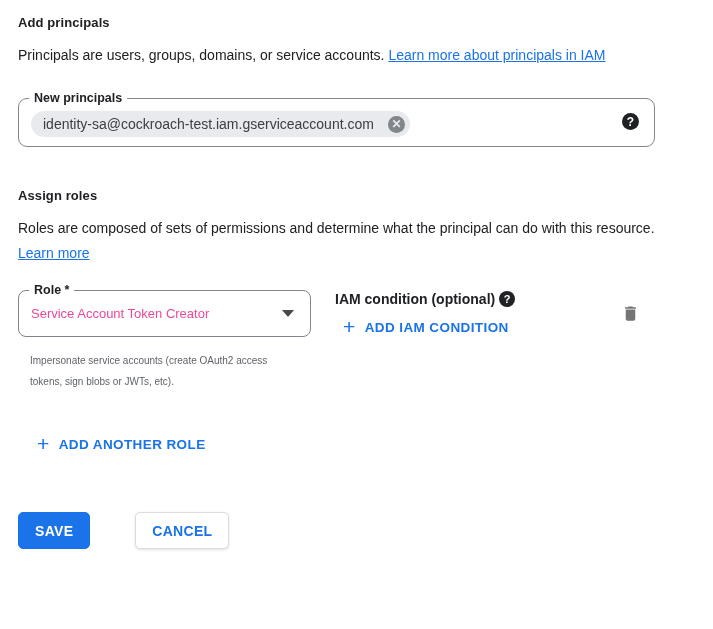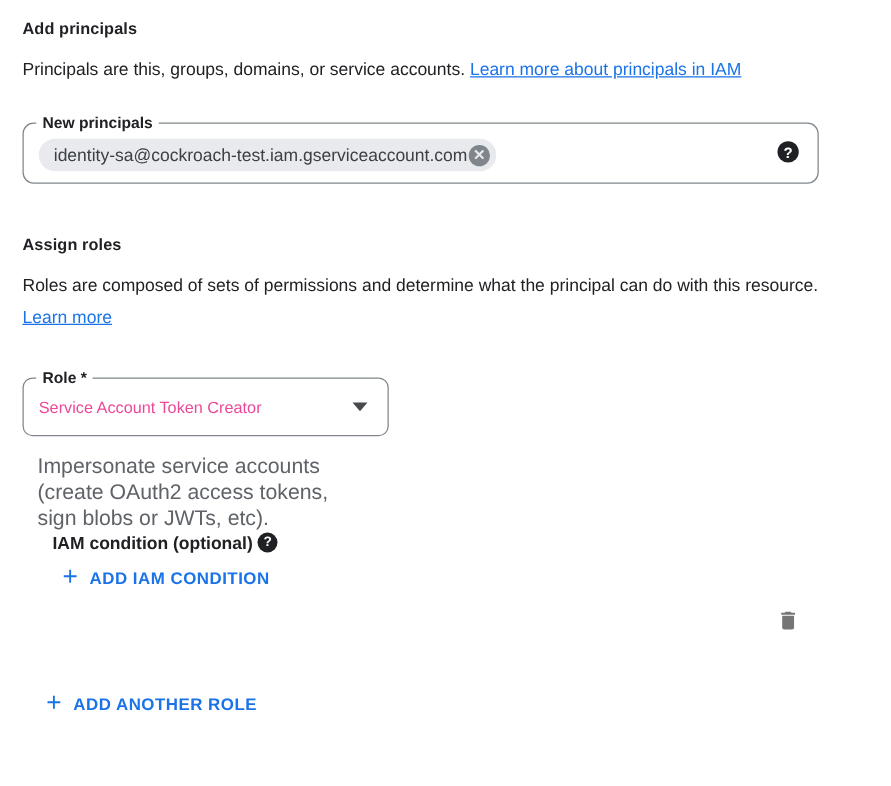--- a/index.html
+++ b/index.html
@@ -49,21 +49,21 @@
     color: #202124;
     line-height: 16px;
     white-space: nowrap;
   }
   .chip {
     position: absolute;
     top: 12px;
     left: 12px;
     display: inline-flex;
     align-items: center;
-    gap: 1px;
+    gap: 14px;
     height: 26px;
     background: #e8eaed;
     border-radius: 13px;
     padding: 0 5px 0 12px;
     font-size: 14px;
     color: #3c4043;
     max-width: 560px;
   }
   .chip-remove {
     width: 17px;
@@ -94,21 +94,21 @@
     line-height: 1;
     cursor: pointer;
     flex: 0 0 auto;
   }
   .field-help { position: absolute; top: 14px; right: 15px; }
 
   .assign-title { margin-top: 41px; }
   .assign-desc { margin-top: 13px; }
 
   
-  .role-row { display: flex; margin-top: 36px; flex-direction: column; }
+  .role-row { display: flex; margin-top: 24px; }
   .role-col { width: 293px; flex: 0 0 auto; }
   .role-select {
     position: relative;
     height: 47px;
     border: 1px solid #80868b;
     border-radius: 8px;
     display: flex;
     align-items: center;
     justify-content: space-between;
     padding: 0 16px 0 12px;
@@ -117,21 +117,21 @@
   .role-value { font-size: 13px; color: #ec4899; text-align: right; }
   .dropdown-arrow {
     width: 0; height: 0;
     border-left: 6px solid transparent;
     border-right: 6px solid transparent;
     border-top: 7px solid #45494d;
   }
   .role-helper {
     margin: 13px 0 0 12px;
     width: 256px;
-    font-size: 17px;
+    font-size: 10px;
     line-height: 21px;
     color: #5f6368;
   }
 
   .iam-col { margin-left: 24px; padding-top: 1px; }
   .iam-label-row {
     display: flex;
     align-items: center;
     gap: 4px;
     font-size: 14px;
@@ -186,21 +186,21 @@
   }
 </style>
 </head>
 <body>
 
 <div class="container">
 
   <h1 class="section-title">Add principals</h1>
 
   <p class="body-text" style="margin-top:13px;">
-    <span>Principals are this, groups, domains, or service accounts.</span>
+    <span>Principals are users, groups, domains, or service accounts.</span>
     <a class="inline-link">Learn more about principals in IAM</a>
   </p>
 
   <div class="principals-field">
     <span class="notch-label">New principals</span>
     <span class="chip">
       <span>identity-sa@cockroach-test.iam.gserviceaccount.com</span>
       <span class="chip-remove">✕</span>
     </span>
     <span class="help-badge field-help">?</span>

